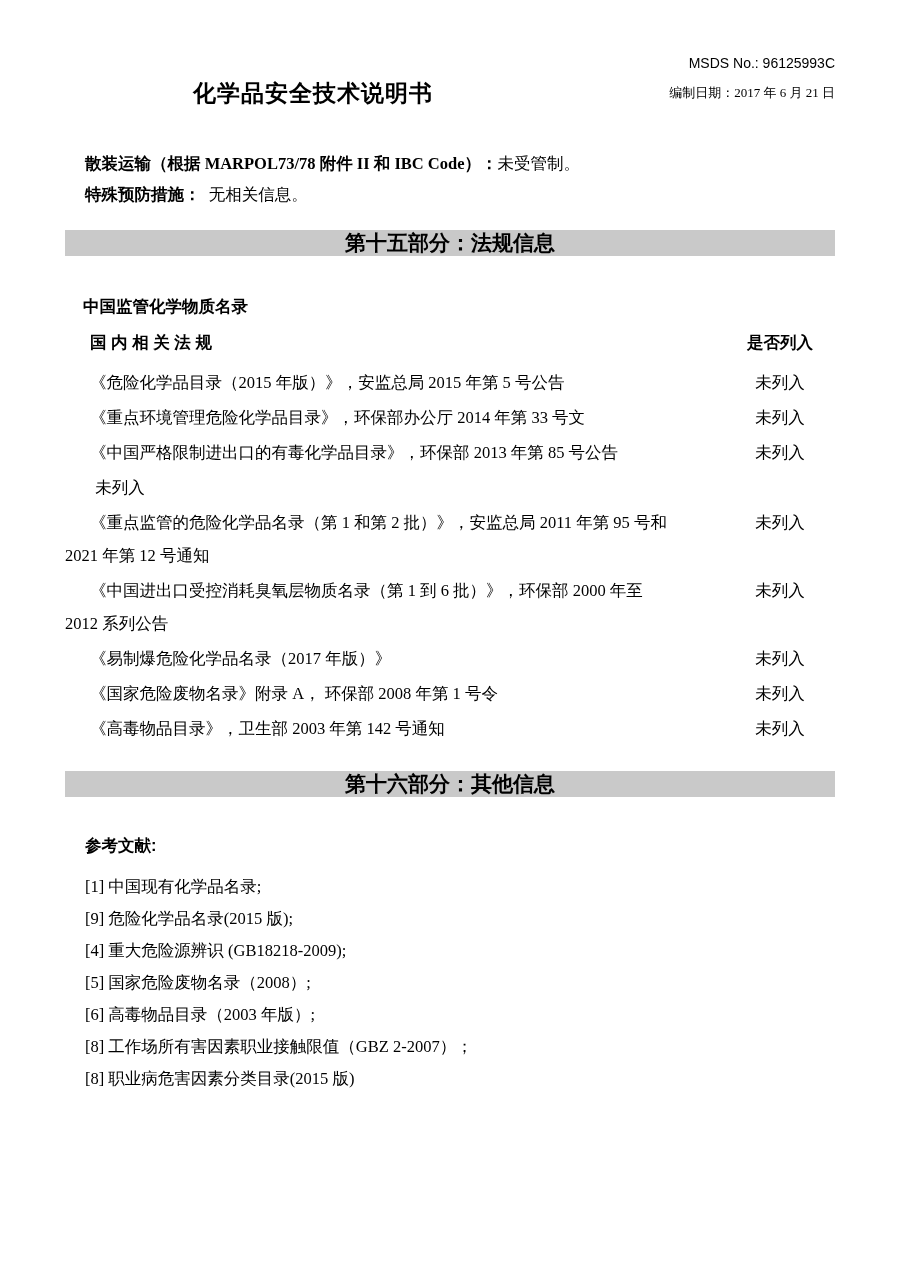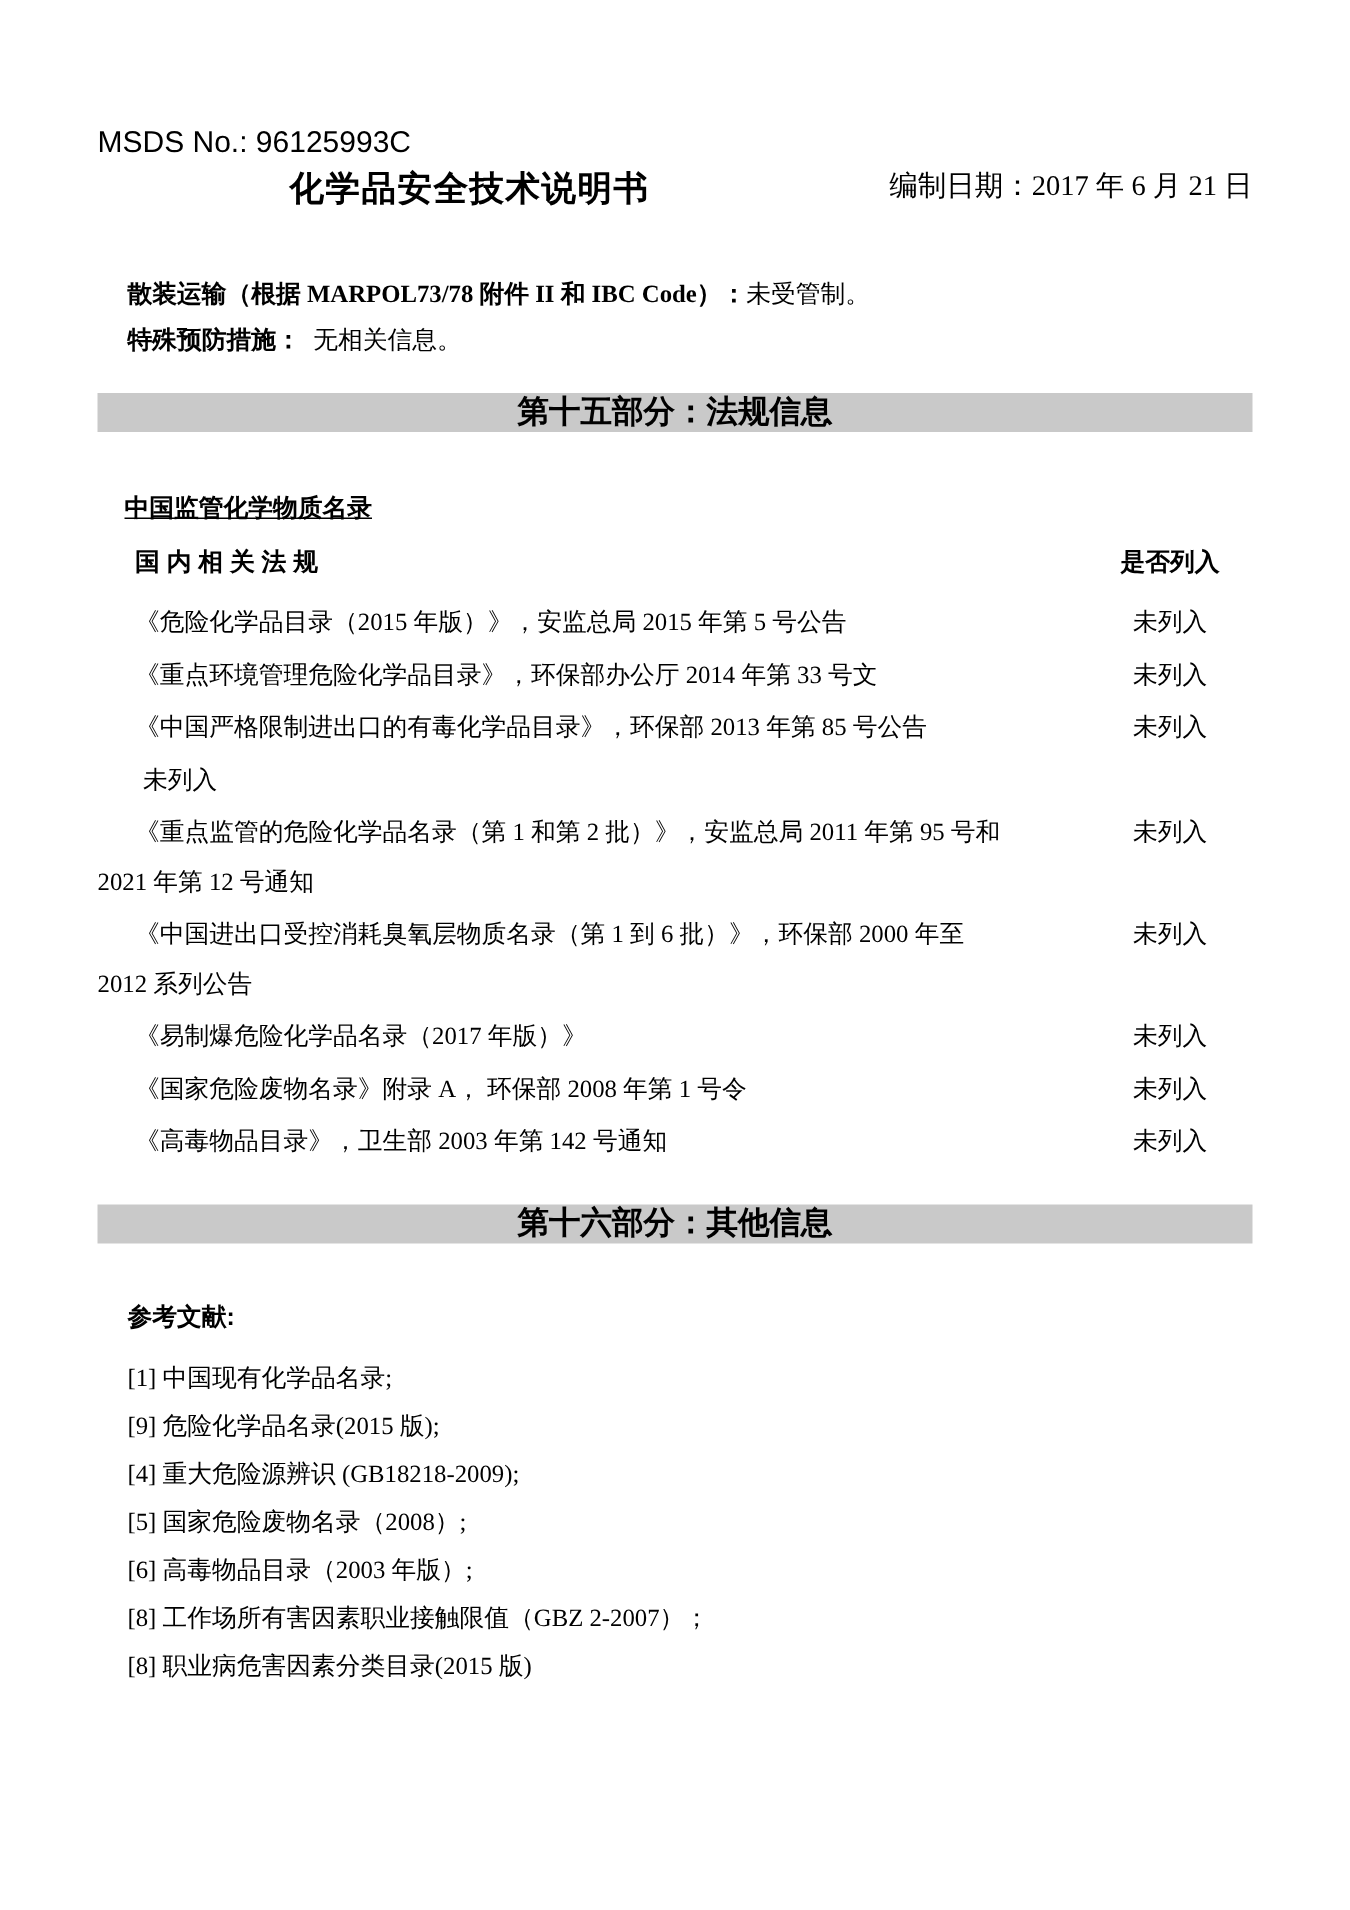--- a/index.html
+++ b/index.html
@@ -10,41 +10,42 @@
     background:#ffffff;
     box-sizing:border-box;
     padding:0 65px;
     color:#000;
     font-family:"Liberation Serif","DejaVu Serif",serif;
     font-size:16.5px;
     overflow:hidden;
   }
   
   .msds-no{
-    margin-top:84px;
-    font-family:"Liberation Sans","DejaVu Sans",sans-serif;
-    font-size:20px;
+    margin-top:52px;
+    text-align:right;
+    font-family:"Liberation Sans","DejaVu Sans",sans-serif;
+    font-size:14px;
     line-height:22px;
   }
   .title-row{
     display:flex;
     justify-content:space-between;
     align-items:flex-start;
     margin-top:4px;
   }
   .doc-title{
     margin-left:128px;
     font-size:23px;
     font-weight:bold;
     letter-spacing:1px;
     line-height:32px;
   }
   .header-right{
     text-align:right;
-    font-size:19px;
+    font-size:13px;
     line-height:30px;
     white-space:nowrap;
   }
   
   .transport{margin-top:38px;padding-left:20px;}
   .transport .line{line-height:31px;}
   .b{font-weight:bold;}
   
   .section-bar{
     margin-top:20px;
@@ -56,21 +57,20 @@
     font-size:21px;
     font-family:"Liberation Sans","DejaVu Sans",sans-serif;
   }
   .section-bar.second{margin-top:26px;}
   
   .catalog-heading{
     margin-top:40px;
     padding-left:18px;
     font-weight:bold;
     font-family:"Liberation Sans","DejaVu Sans",sans-serif;
-    text-decoration:underline;
   }
   .table-header{
     display:flex;
     margin-top:14px;
     font-weight:bold;
   }
   .table-header .col-reg{
     flex:1;
     padding-left:25px;
     font-family:"Liberation Sans","DejaVu Sans",sans-serif;

